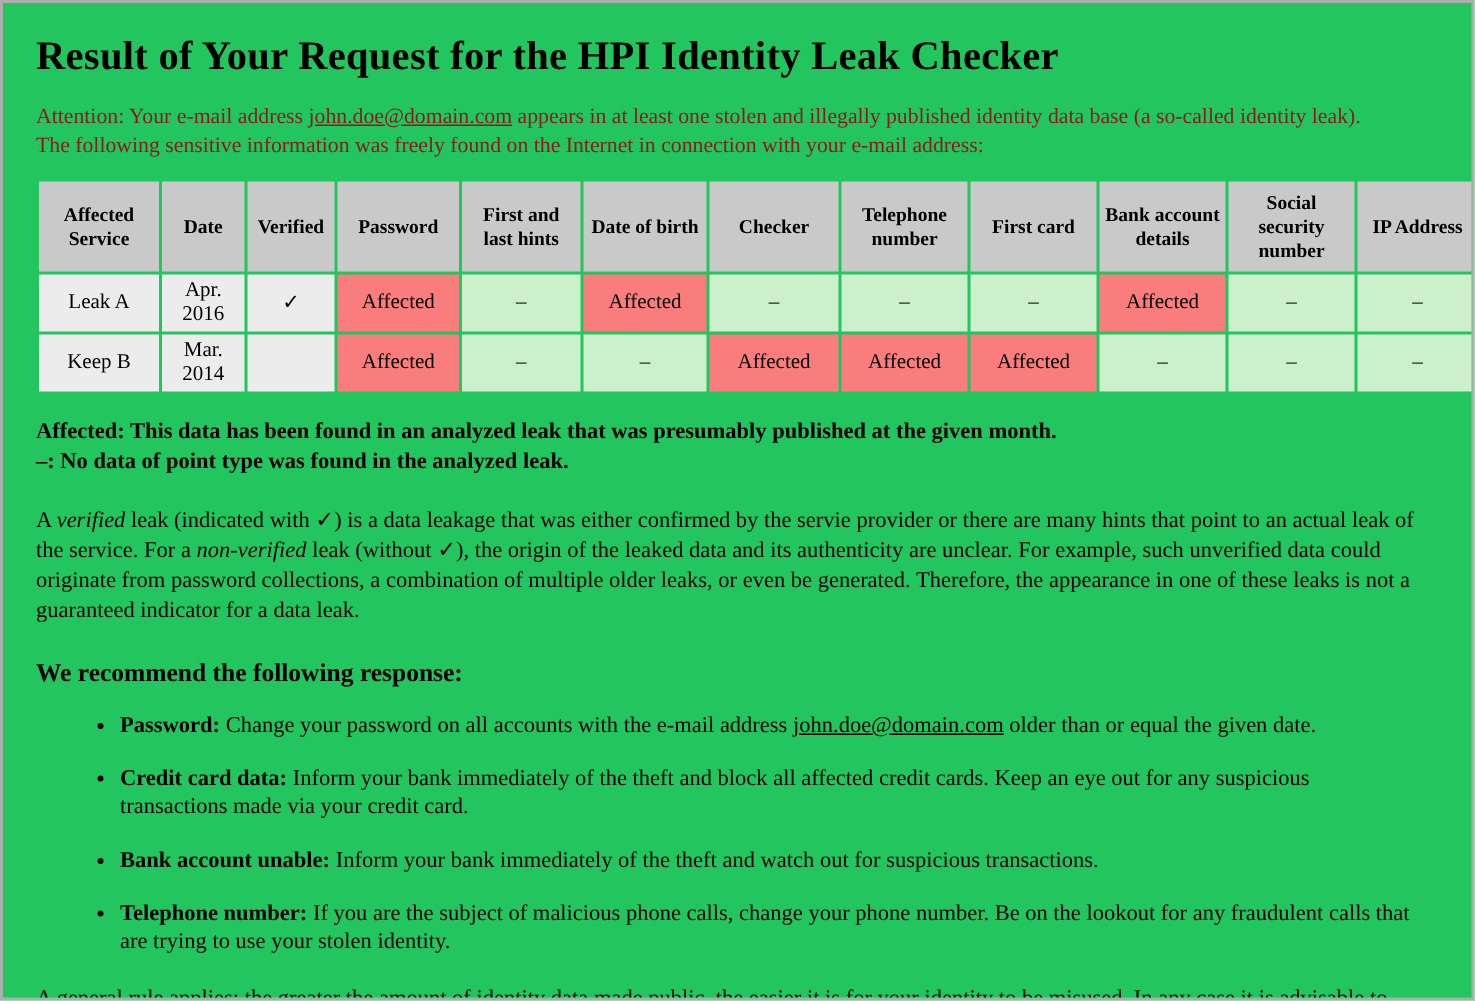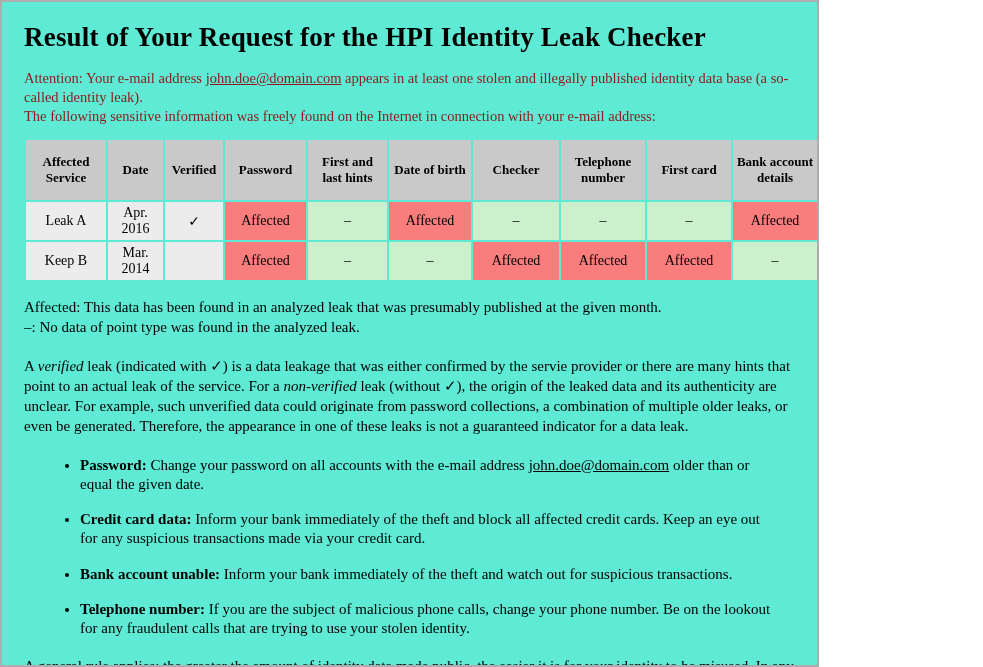--- a/index.html
+++ b/index.html
@@ -1,42 +1,42 @@
 <!DOCTYPE html>
 <html><head>
 <meta charset="utf-8">
 <style>
   html,body { margin:0; padding:0; background:#ffffff; }
   body { font-family:"Liberation Serif", serif; color:#000; }
   .page {
     box-sizing:border-box;
-    width:819px; height:667px;
+    width:983px; height:667px;
     border:2px solid #adadad;
-    background:#5eead4;
+    background:#22c55e;
     padding:8px 22px 0 22px;
     overflow:hidden;
   }
   h1.title { font-size:27px; font-weight:bold; margin:12px 0 16px 0; letter-spacing:0.2px; }
   .attention { color:#8b1a1a; font-weight:normal; font-size:14.5px; line-height:1.3; margin:0 0 12px 0; }
   .attention a { color:inherit; text-decoration:underline; }
 
   table.leaks { width:100%; table-layout:fixed; border-collapse:separate; border-spacing:2px; margin:6px 0 8px 0; }
   table.leaks th {
     background:#c9c9c9; font-weight:bold; font-size:13px; line-height:1.25;
     text-align:center; vertical-align:middle; padding:6px 3px; height:44px;
   }
   table.leaks td {
     font-size:14px; text-align:center; vertical-align:middle; padding:3px 2px; height:26px;
   }
   td.meta { background:#ececec; }
   td.affected { background:#f97d7d; }
   td.clear { background:#cdf0cc; }
 
   .bodytext { font-size:15px; line-height:1.33; margin:0 0 19px 0; }
-  .legend { margin:16px 0 19px 0; }
+  .legend { margin:16px 0 19px 0;font-weight:bold; }
   .legend div { margin:0; }
   .em { font-style:italic; }
   .security-note { font-weight:bold; }
   h3.rec { font-size:17px; font-weight:bold; margin:21px 0 13px 0; }
   ul.rec-list { margin:0 0 19px 0; padding-left:40px; }
   ul.rec-list li { font-size:15px; line-height:1.28; margin:16px; }
   ul.rec-list b { font-weight:bold; }
   ul.rec-list a { color:inherit; text-decoration:underline; }
 </style>
 </head>
@@ -113,20 +113,21 @@
   </table>
 
   <div class="bodytext legend">
     <div>Affected: This data has been found in an analyzed leak that was presumably published at the given month.</div>
     <div>–: No data of point type was found in the analyzed leak.</div>
   </div>
 
   <p class="bodytext"><span>A </span><span class="em">verified</span><span> leak (indicated with ✓) is a data leakage that was either confirmed by the servie provider or there are many hints that point to an actual leak of the service. For a </span><span class="em">non-verified</span><span> leak (without ✓), the origin of the leaked data and its authenticity are unclear. For example, such unverified data could originate from password collections, a combination of multiple older leaks, or even be generated. Therefore, the appearance in one of these leaks is not a guaranteed indicator for a data leak.</span></p>
 
 
+  <h3 class="rec">We recommend the following response:</h3>
 
   <ul class="rec-list">
     <li><b>Password:</b><span> Change your password on all accounts with the e-mail address </span><a href="#">john.doe@domain.com</a><span> older than or equal the given date.</span></li>
     <li><b>Credit card data:</b><span> Inform your bank immediately of the theft and block all affected credit cards. Keep an eye out for any suspicious transactions made via your credit card.</span></li>
     <li><b>Bank account unable:</b><span> Inform your bank immediately of the theft and watch out for suspicious transactions.</span></li>
     <li><b>Telephone number:</b><span> If you are the subject of malicious phone calls, change your phone number. Be on the lookout for any fraudulent calls that are trying to use your stolen identity.</span></li>
   </ul>
 
   <p class="bodytext">A general rule applies: the greater the amount of identity data made public, the easier it is for your identity to be misused. In any case it is advisable to report all incidents of information theft, such as stolen bank data, credit card data and social security numbers.</p>
 

